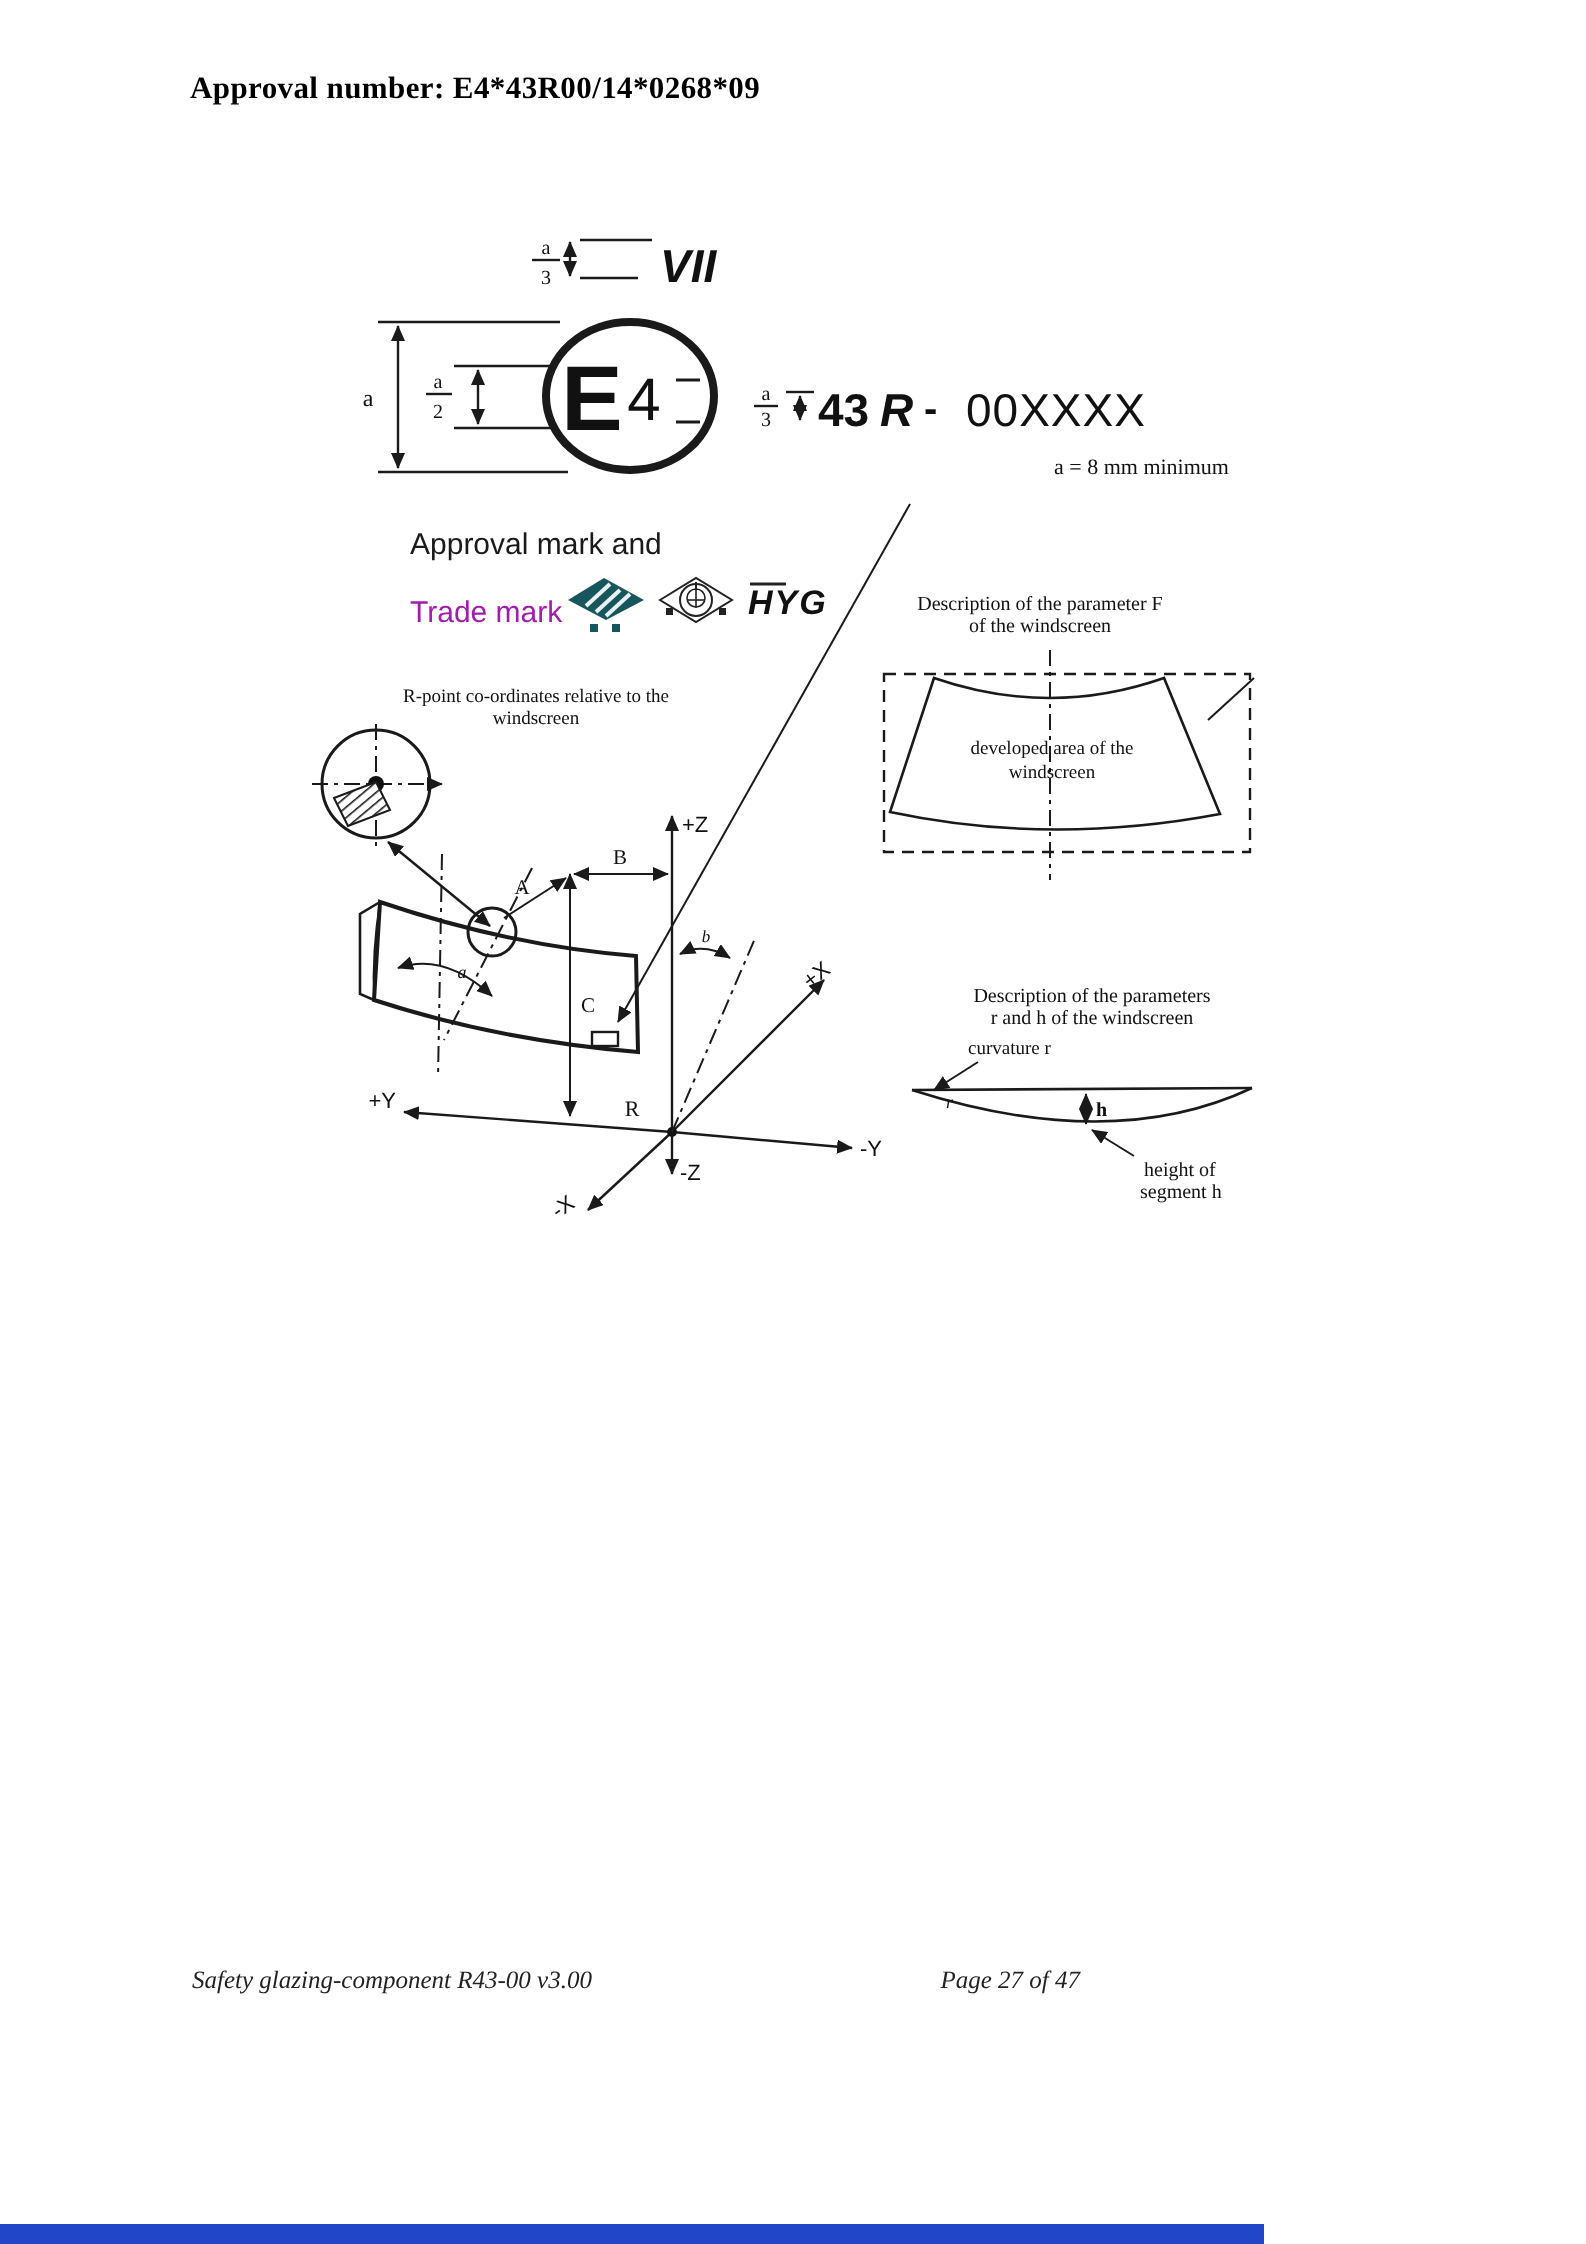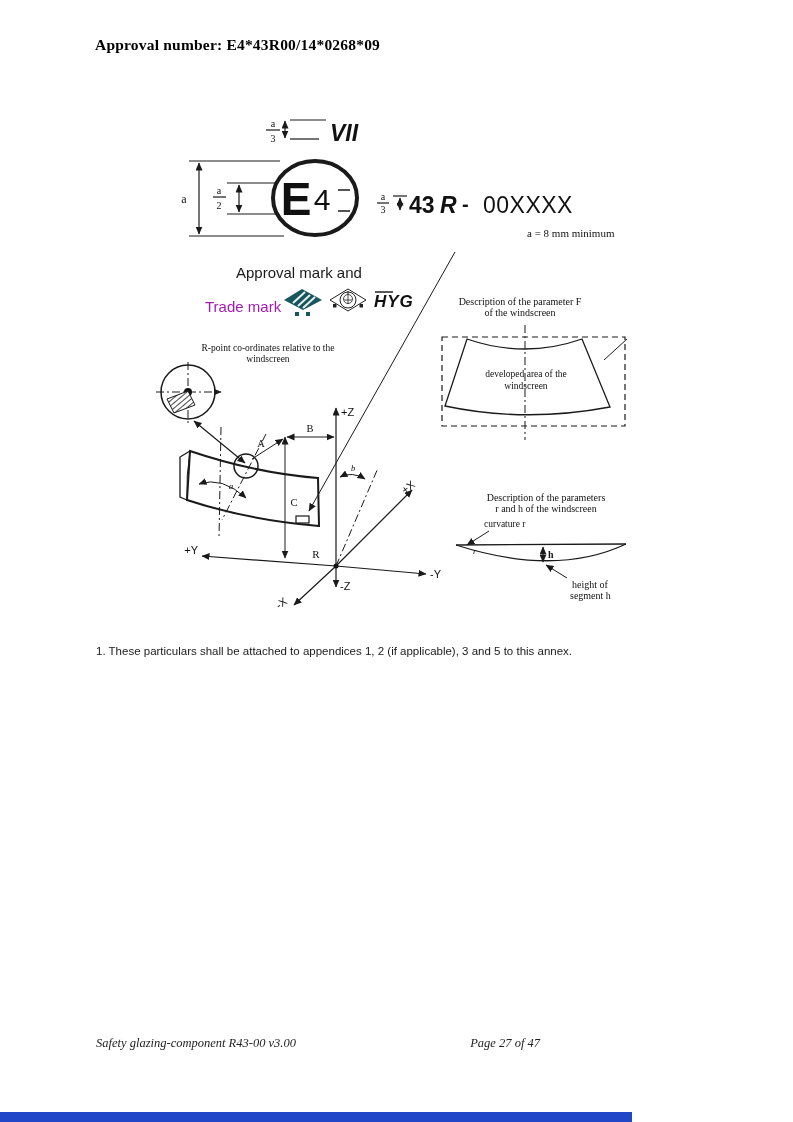--- a/index.html
+++ b/index.html
@@ -1,22 +1,22 @@
 <!DOCTYPE html>
 <html><head>
 <meta charset="utf-8">
 <style>
   html,body{margin:0;padding:0;background:#fff;}
   .page{position:relative;width:632px;height:1122px;background:#fff;overflow:hidden;color:#111;font-family:"Liberation Sans",sans-serif;}
   .abs{position:absolute;}
   #approval-number{left:95px;top:36px;font-family:"Liberation Serif",serif;font-weight:bold;font-size:15.5px;letter-spacing:.2px;color:#000;}
-  #mark-line1{left:205px;top:264px;font-size:15px;color:#1a1a1a;margin-left:31px;}
+  #mark-line1{left:205px;top:264px;font-size:15px;color:#1a1a1a;}
   #mark-line2{left:205px;top:298px;font-size:15px;color:#a21caf;}
   #footnote{left:96px;top:645px;font-size:11.5px;color:#1a1a1a;}
-  .footer{top:1036px;font-family:"Liberation Serif",serif;font-style:italic;font-size:12.5px;color:#222;text-align:center;}
+  .footer{top:983px;font-family:"Liberation Serif",serif;font-style:italic;font-size:12.5px;color:#222;text-align:center;}
   #footer-left{left:96px;}
   #footer-right{right:92px;}
   #bottom-bar{left:0;bottom:0;width:793px;height:10px;background:#2146c7;}
   svg text{fill:#111;font-family:"Liberation Serif",serif;}
   svg text.sans{font-family:"Liberation Sans",sans-serif;}
 </style>
 </head>
 <body>
 
 <div class="page">
@@ -171,21 +171,20 @@
       <text x="548" y="558" font-size="10" font-weight="bold" stroke="none">h</text>
       <line x1="567" y1="578" x2="546" y2="565" stroke-width="1" marker-end="url(#arr)"></line>
       <text x="572" y="588" font-size="10" stroke="none">height of</text>
       <text x="570" y="599" font-size="10" stroke="none">segment h</text>
     </g>
   </svg>
 
   <div id="mark-line1" class="abs">Approval mark and</div>
   <div id="mark-line2" class="abs">Trade mark</div>
 
-  <div id="footnote" class="abs">1. These particulars shall be attached to appendices 1, 2 (if applicable), 3 and 5 to this annex.</div>
 
   <svg class="abs" style="left:628px;top:912px" width="148" height="138" viewBox="0 0 148 138">
     <g stroke="#3b4da0" fill="none" stroke-width="2.5">
       <circle cx="74" cy="69" r="55"></circle>
       <line x1="40" y1="18" x2="68" y2="9" stroke-width="5"></line>
       <line x1="14" y1="44" x2="42" y2="32" stroke-width="5"></line>
       <line x1="10" y1="60" x2="30" y2="52" stroke-width="4"></line>
       <polygon points="6,64 26,56 18,78" fill="#3b4da0" stroke="none"></polygon>
       <g stroke-width="1.4">
         <path d="M63,47 L63,39 L68,43 L74,33 L80,43 L85,39 L85,47 Z"></path>

